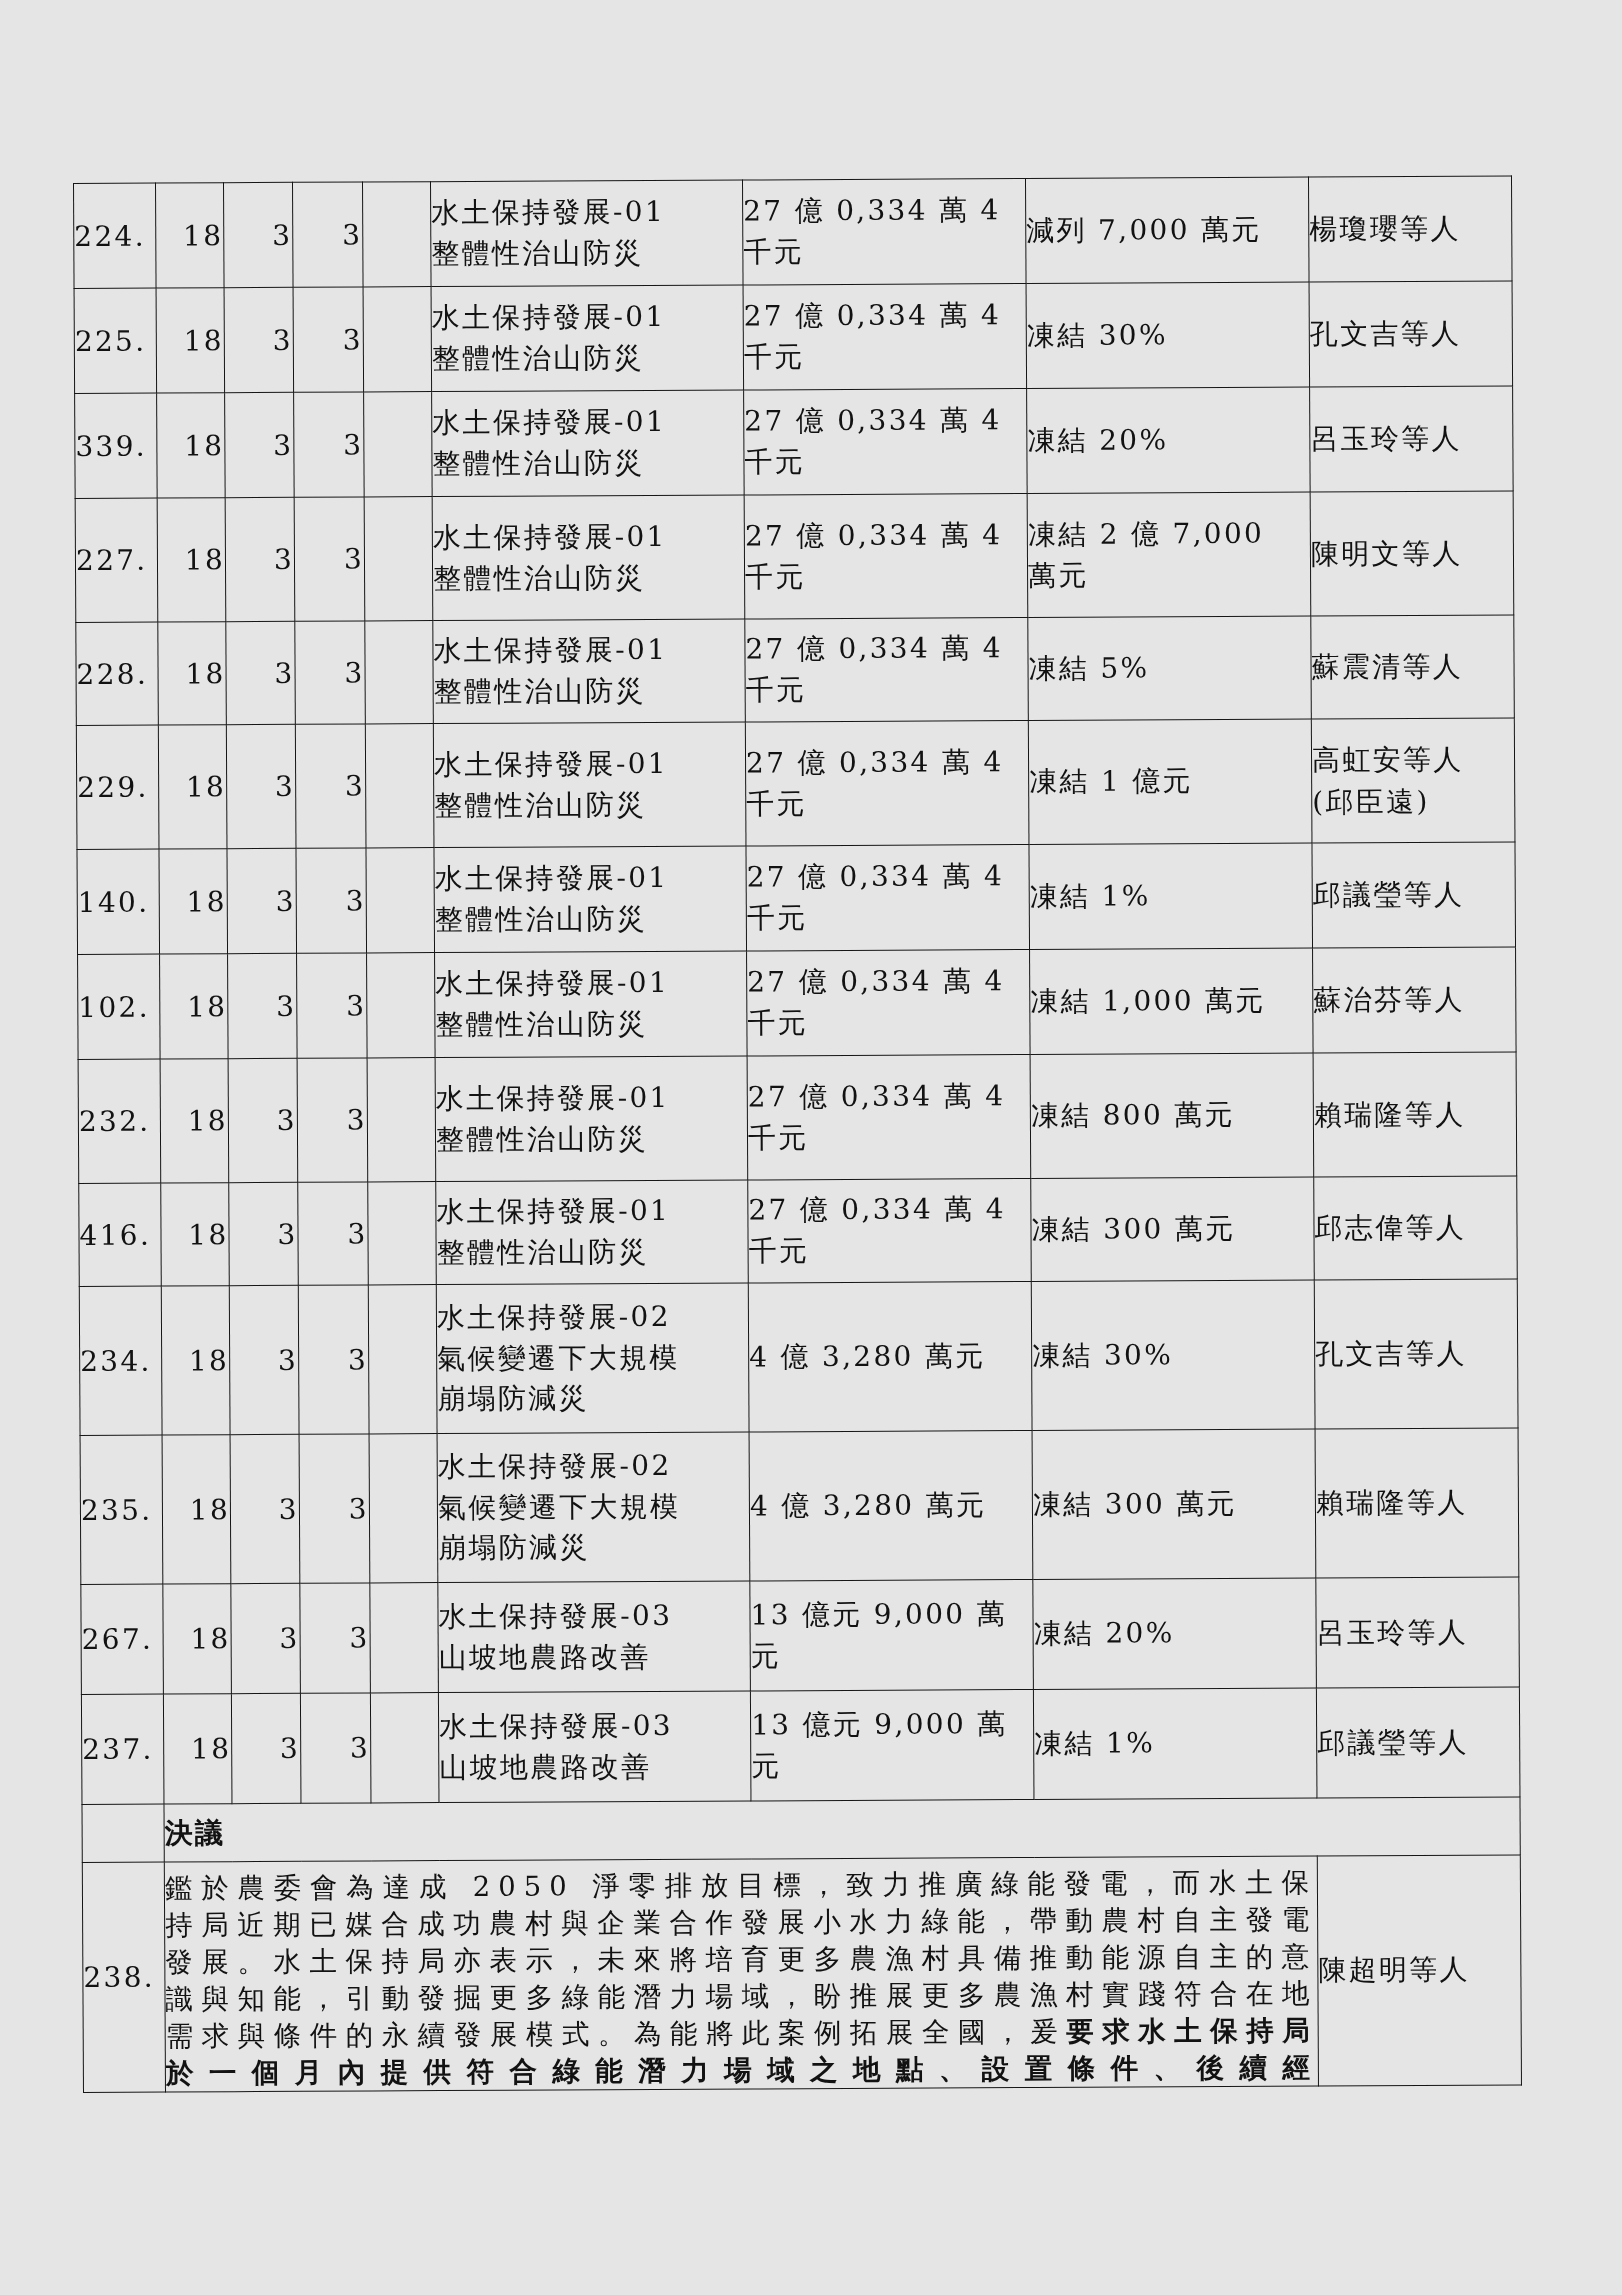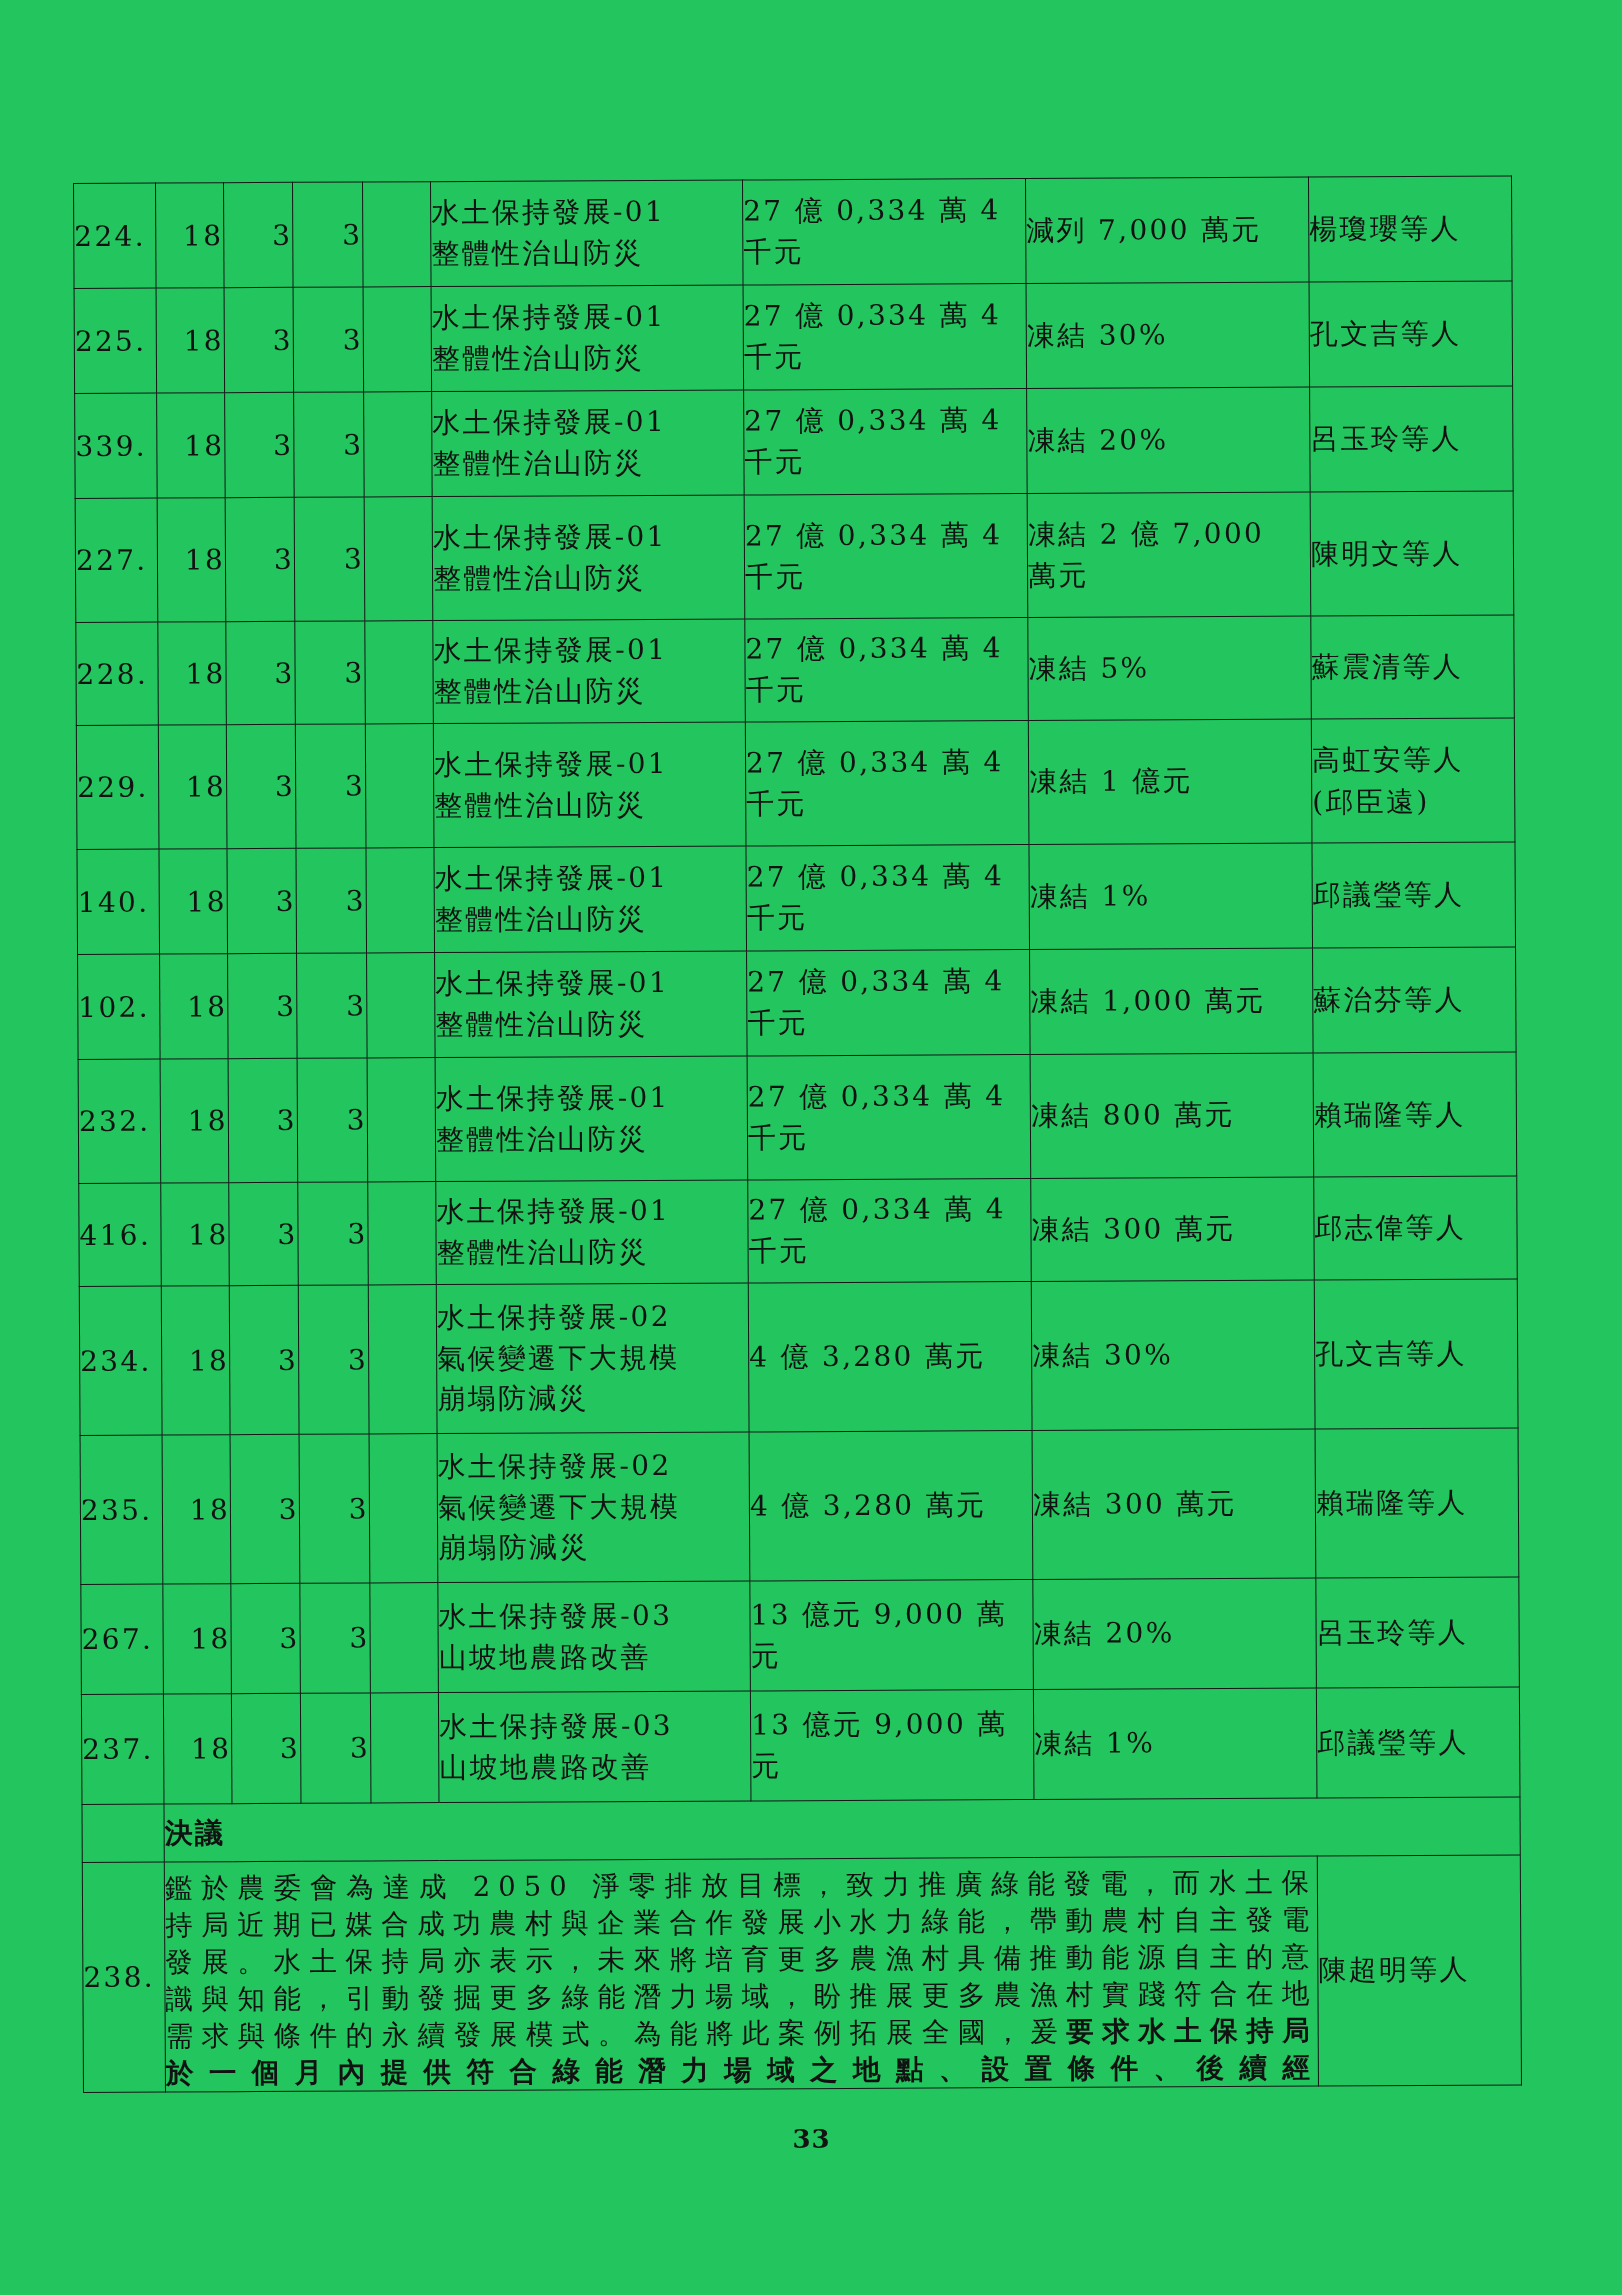--- a/index.html
+++ b/index.html
@@ -1,20 +1,20 @@
 <!DOCTYPE html>
 <html style="font-size:7.5px"><head>
 <meta charset="utf-8">
 <style>
   html,body { margin:0; padding:0; }
   body {
     width:1623px; height:2295px; background:#ffffff;
     font-family:"DejaVu Serif","Liberation Serif",serif; color:#121212;
   }
-  .sheet { position:relative; width:1623px; height:2295px; overflow:hidden; background:#22c55e; }
+  .sheet { position:relative; width:1623px; height:2295px; overflow:hidden; background:#e5e5e5; }
   table.budget {
     position:absolute; left:73px; top:183px; width:1439px;
     border-collapse:collapse; table-layout:fixed;
     transform:rotate(-0.3deg); transform-origin:0 0;
   }
   table.budget td {
     border:1.9px solid #161616; vertical-align:middle;
     font-size:28px; letter-spacing:2.3px; padding:0;
     overflow:hidden;
   }
@@ -252,16 +252,15 @@
       <tr style="height:228px">
         <td class="c-no">238.</td>
         <td class="para-cell" colspan="7">
           <div class="para"><span>鑑於農委會為達成 2050 淨零排放目標，致力推廣綠能發電，而水土保持局近期已媒合成功農村與企業合作發展小水力綠能，帶動農村自主發電發展。水土保持局亦表示，未來將培育更多農漁村具備推動能源自主的意識與知能，引動發掘更多綠能潛力場域，盼推展更多農漁村實踐符合在地需求與條件的永續發展模式。為能將此案例拓展全國，爰</span><b>要求水土保持局於一個月內提供符合綠能潛力場域之地點、設置條件、後續經</b></div>
         </td>
         <td class="c-name">陳超明等人</td>
       </tr>
     </tbody>
   </table>
 
-  <div class="footer-num">33</div>
 
 </div>
 
 
 </body></html>

